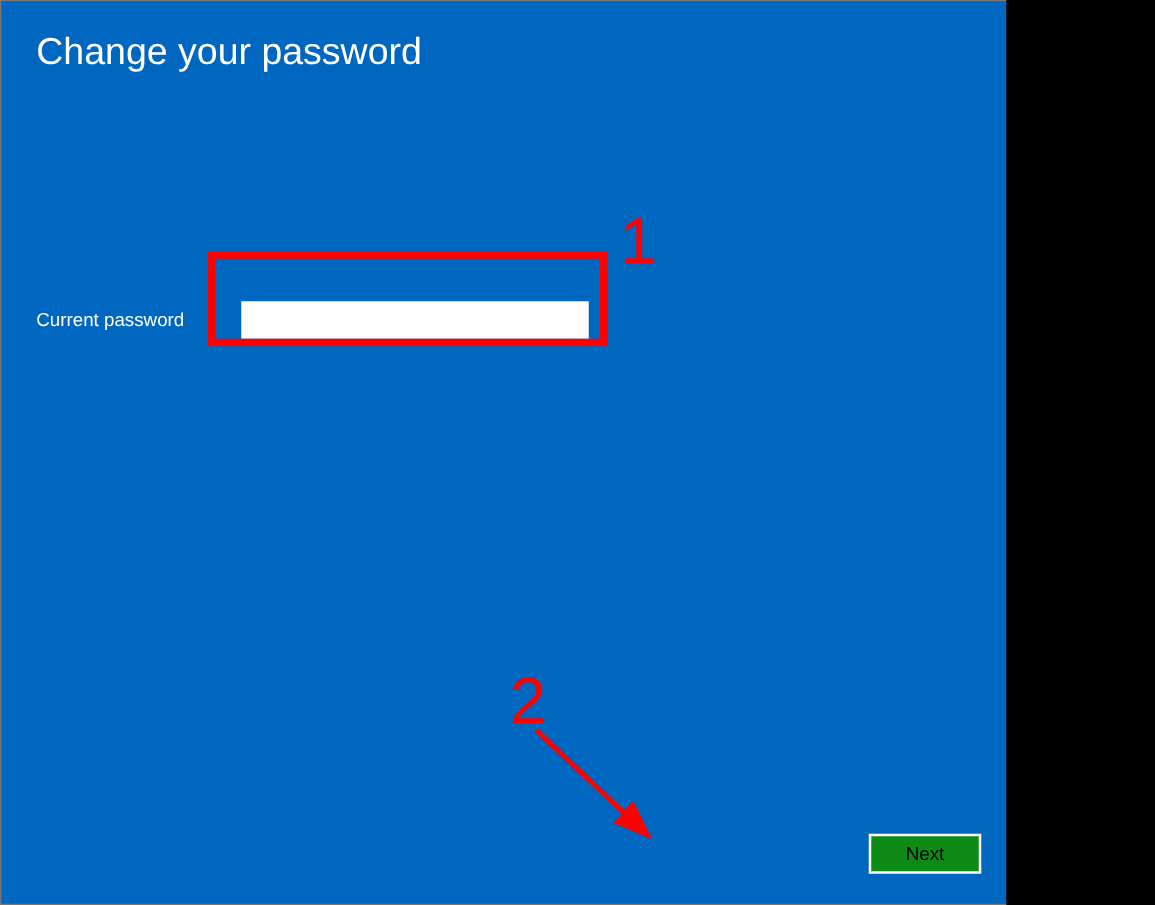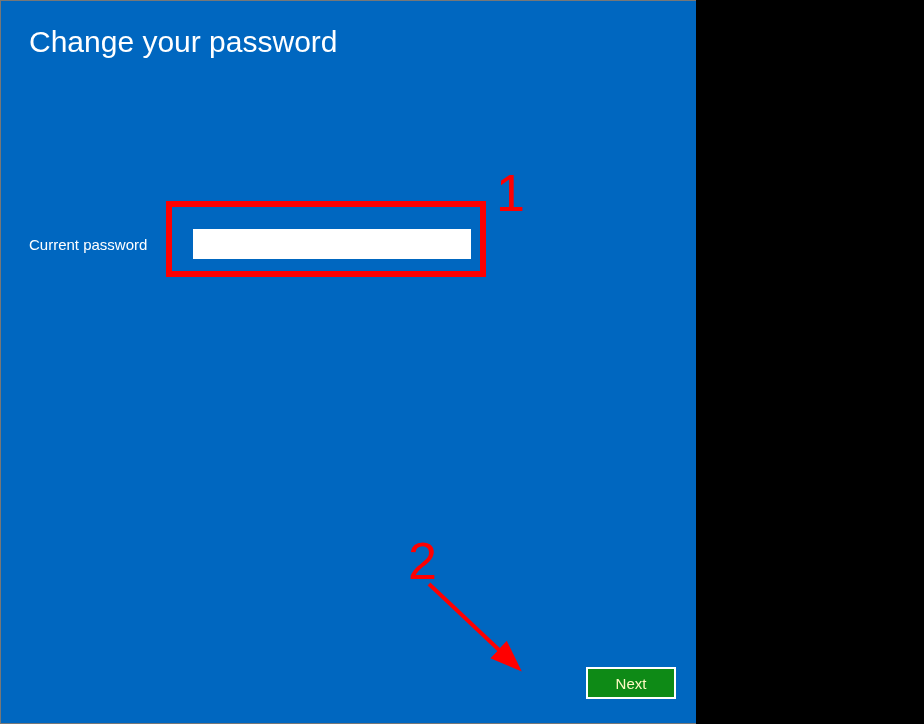--- a/index.html
+++ b/index.html
@@ -11,21 +11,21 @@
       width: 924px;
       height: 724px;
       background: #000000;
       font-family: "Segoe UI", Tahoma, Geneva, Verdana, sans-serif;
       overflow: hidden;
     }
     .dialog {
       position: absolute;
       left: 0;
       top: 0;
-      width: 696px;
+      width: 805px;
       height: 724px;
       background: #0067c0;
       color: #ffffff;
       border-left: 1px solid #777;
       border-top: 1px solid #777;
       border-bottom: 1px solid #777;
     }
     .dialog-inner {
       padding: 24px 28px;
       height: 100%;
@@ -36,21 +36,21 @@
       font-weight: 300;
       margin-bottom: 8px;
     }
     .subtitle {
       font-size: 15px;
       font-weight: 400;
     }
     .field-row {
       position: absolute;
       left: 28px;
-      top: 228px;
+      top: 240px;
       display: flex;
       align-items: center;
       gap: 46px;
     }
     .field-label {
       font-size: 15px;
       font-weight: 400;
     }
     .password-input {
       width: 278px;
@@ -99,21 +99,21 @@
       position: absolute;
       right: 20px;
       bottom: 24px;
       display: flex;
       gap: 20px;
     }
     .btn {
       width: 90px;
       height: 32px;
       font-size: 15px;
-      color: #fef9c3;
+      color: #000000;
       cursor: pointer;
       display: flex;
       align-items: center;
       justify-content: center;
       font-family: inherit;
     }
     .btn-next {
       background: #0e8a16;
       border: 2px solid #ffffff;
     }

